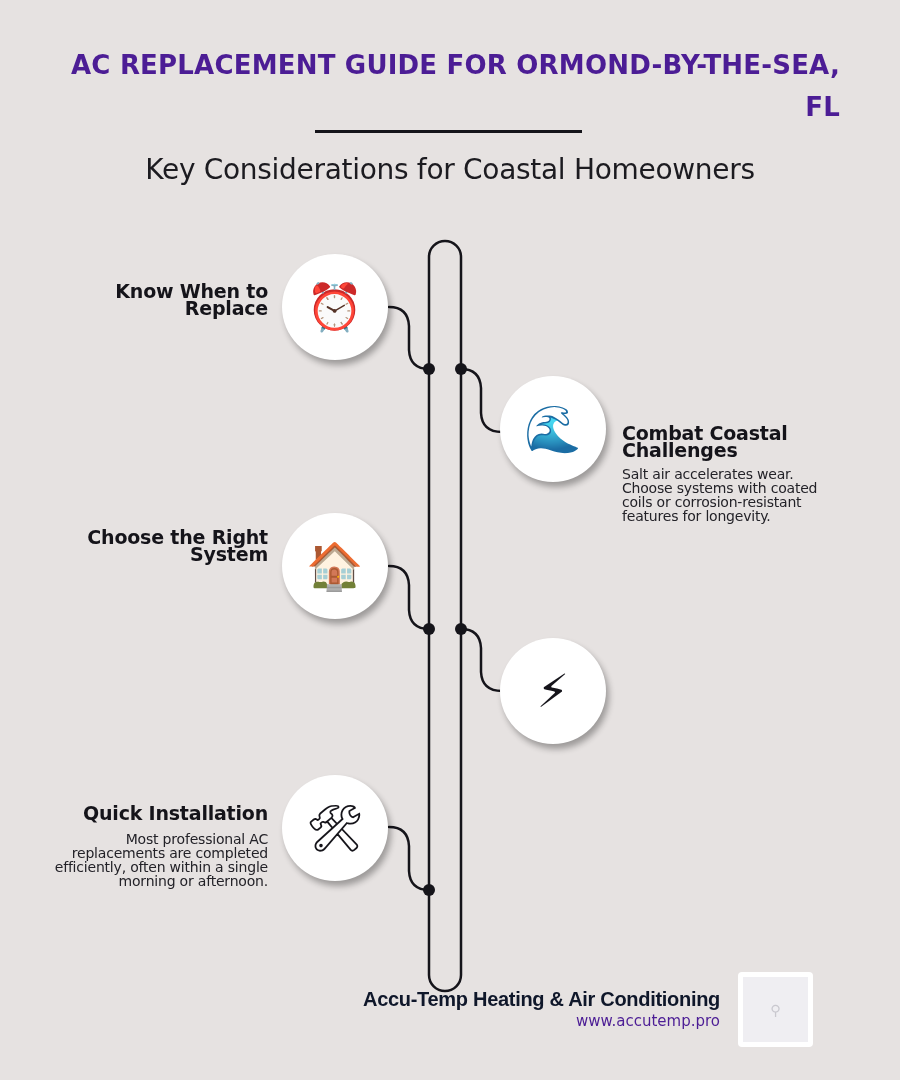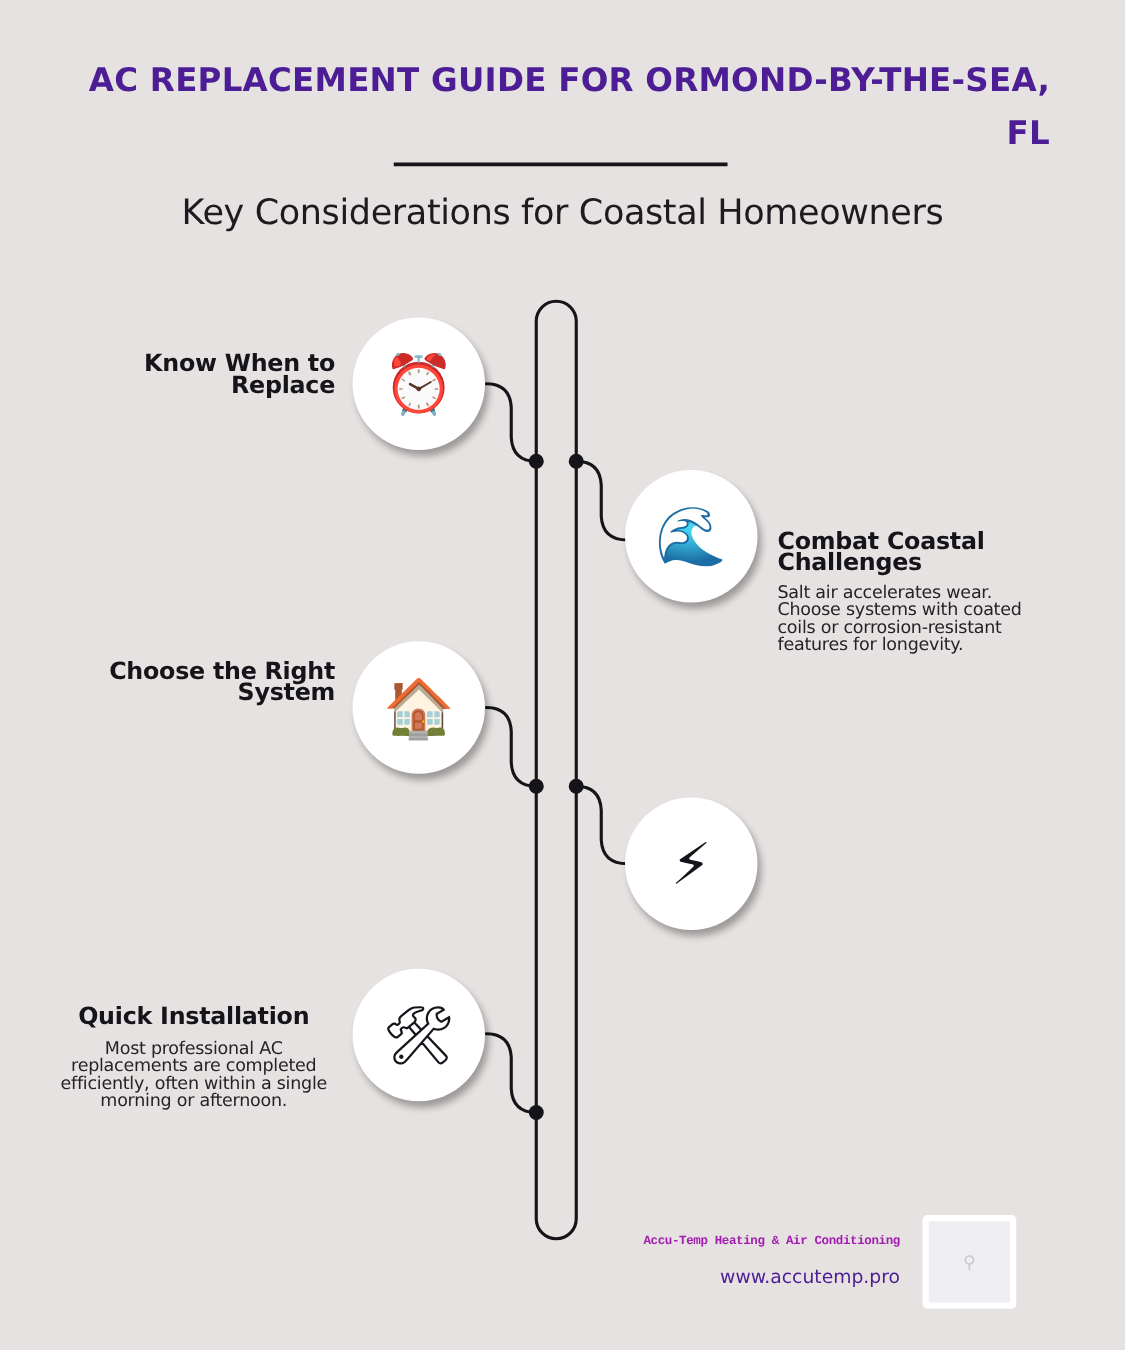--- a/index.html
+++ b/index.html
@@ -81,24 +81,24 @@
       font-family: "DejaVu Sans", sans-serif;
       font-size: 14px;
       line-height: 14px;
       color: #232228;
       margin-top: 8px;
       letter-spacing: -0.2px;
     }
     .footer-name {
       position: absolute;
       right: 180px; top: 988px;
-      font-family: Liberation Mono, monospace;
+      font-family: Liberation Sans, sans-serif;
       font-weight: bold;
-      font-size: 10px;
-      color: #a21caf;
+      font-size: 20px;
+      color: #0f172a;
       letter-spacing: -0.3px;
       white-space: nowrap;
     }
     .footer-url {
       position: absolute;
       right: 180px; top: 1012px;
       font-family: "DejaVu Sans", sans-serif;
       font-size: 15px;
       color: #4c1d95;
       white-space: nowrap;
@@ -171,21 +171,21 @@
 <div class="icon-circle" style="left:282px; top:513px;">
   <span class="glyph">🏠</span>
 </div>
 
 <div class="icon-circle" style="left:500px; top:638px;">
   <span class="glyph">⚡</span>
 </div>
 <div class="text-right" style="left:622px; top:650px;">
 </div>
 
-<div class="text-left" style="left:42px; top:802px;text-align:center;">
+<div class="text-left" style="left:42px; top:802px;">
   <div class="item-heading big">Quick Installation</div>
   <div class="item-body">Most professional AC replacements are completed efficiently, often within a single morning or afternoon.</div>
 </div>
 <div class="icon-circle" style="left:282px; top:775px;">
   <span class="glyph">🛠</span>
 </div>
 
 <div class="footer-name">Accu-Temp Heating &amp; Air Conditioning</div>
 <div class="footer-url">www.accutemp.pro</div>
 <div class="logo-box">

